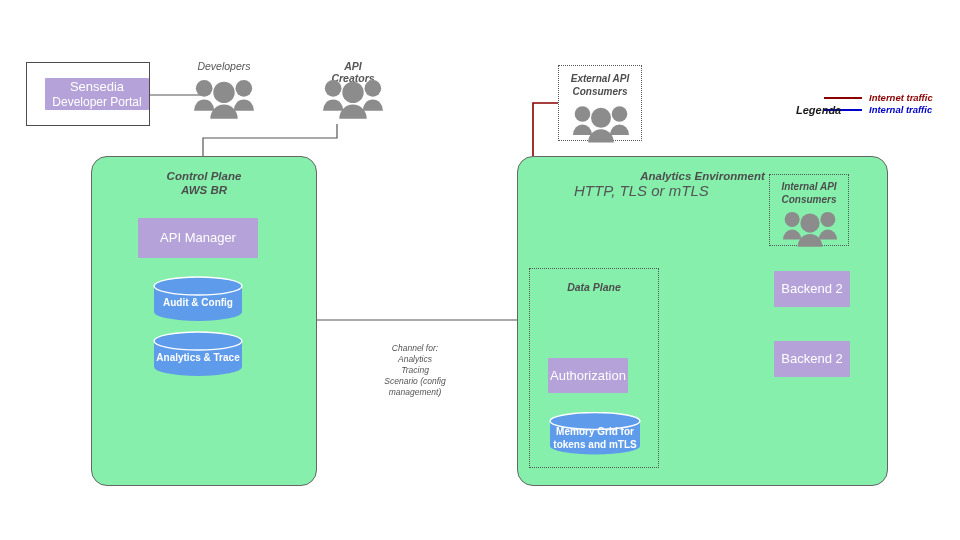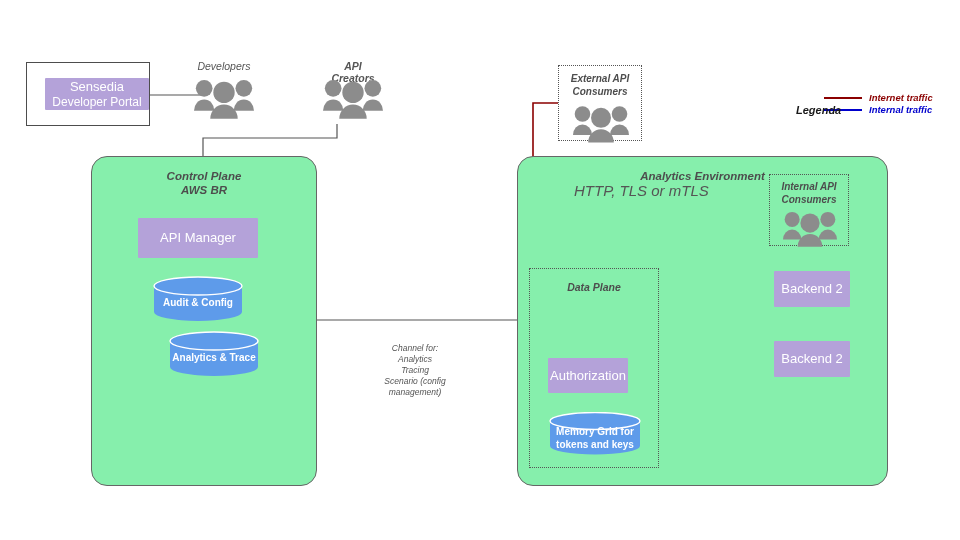--- a/index.html
+++ b/index.html
@@ -190,21 +190,21 @@
   </div>
 
   <div class="cylinder" style="left:153px; top:276px; width:90px; height:46px;">
     <svg width="90" height="46" viewBox="0 0 90 46">
       <path d="M 1 10 L 1 36 A 44 9 0 0 0 89 36 L 89 10 Z" fill="#5e9bea"></path>
       <ellipse cx="45" cy="10" rx="44" ry="9" fill="#5e9bea" stroke="#ffffff" stroke-width="1.4"></ellipse>
     </svg>
     <div class="cyl-label" style="top:21px;">Audit &amp; Config</div>
   </div>
 
-  <div class="cylinder" style="left:153px; top:331px; width:90px; height:46px;margin-left:16px;">
+  <div class="cylinder" style="left:153px; top:331px; width:90px; height:46px;">
     <svg width="90" height="46" viewBox="0 0 90 46">
       <path d="M 1 10 L 1 36 A 44 9 0 0 0 89 36 L 89 10 Z" fill="#5e9bea"></path>
       <ellipse cx="45" cy="10" rx="44" ry="9" fill="#5e9bea" stroke="#ffffff" stroke-width="1.4"></ellipse>
     </svg>
     <div class="cyl-label" style="top:21px;">Analytics &amp; Trace</div>
   </div>
 
 
   <div class="free-label center t-11" style="left:355px; top:343px; width:120px; font-size:8.5px;">Channel  for:
 Analytics
@@ -242,21 +242,21 @@
   <div class="node box-purple" style="left:548px; top:358px; width:80px; height:35px;">
     <span>Authorization</span>
   </div>
 
   <div class="cylinder" style="left:549px; top:412px; width:92px; height:44px;">
     <svg width="92" height="44" viewBox="0 0 92 44">
       <path d="M 1 9 L 1 34 A 45 8.5 0 0 0 91 34 L 91 9 Z" fill="#5e9bea"></path>
       <ellipse cx="46" cy="9" rx="45" ry="8.5" fill="#5e9bea" stroke="#ffffff" stroke-width="1.4"></ellipse>
     </svg>
     <div class="cyl-label" style="top:14px;">Memory Grid for
-tokens and keys</div>
+tokens and mTLS</div>
   </div>
 
   <div class="node box-purple" style="left:774px; top:271px; width:76px; height:36px;">
     <span>Backend 2</span>
   </div>
   <div class="node box-purple" style="left:774px; top:341px; width:76px; height:36px;">
     <span>Backend 2</span>
   </div>
 
   <div class="legend-title" style="left:796px; top:68px;">Legenda</div>

